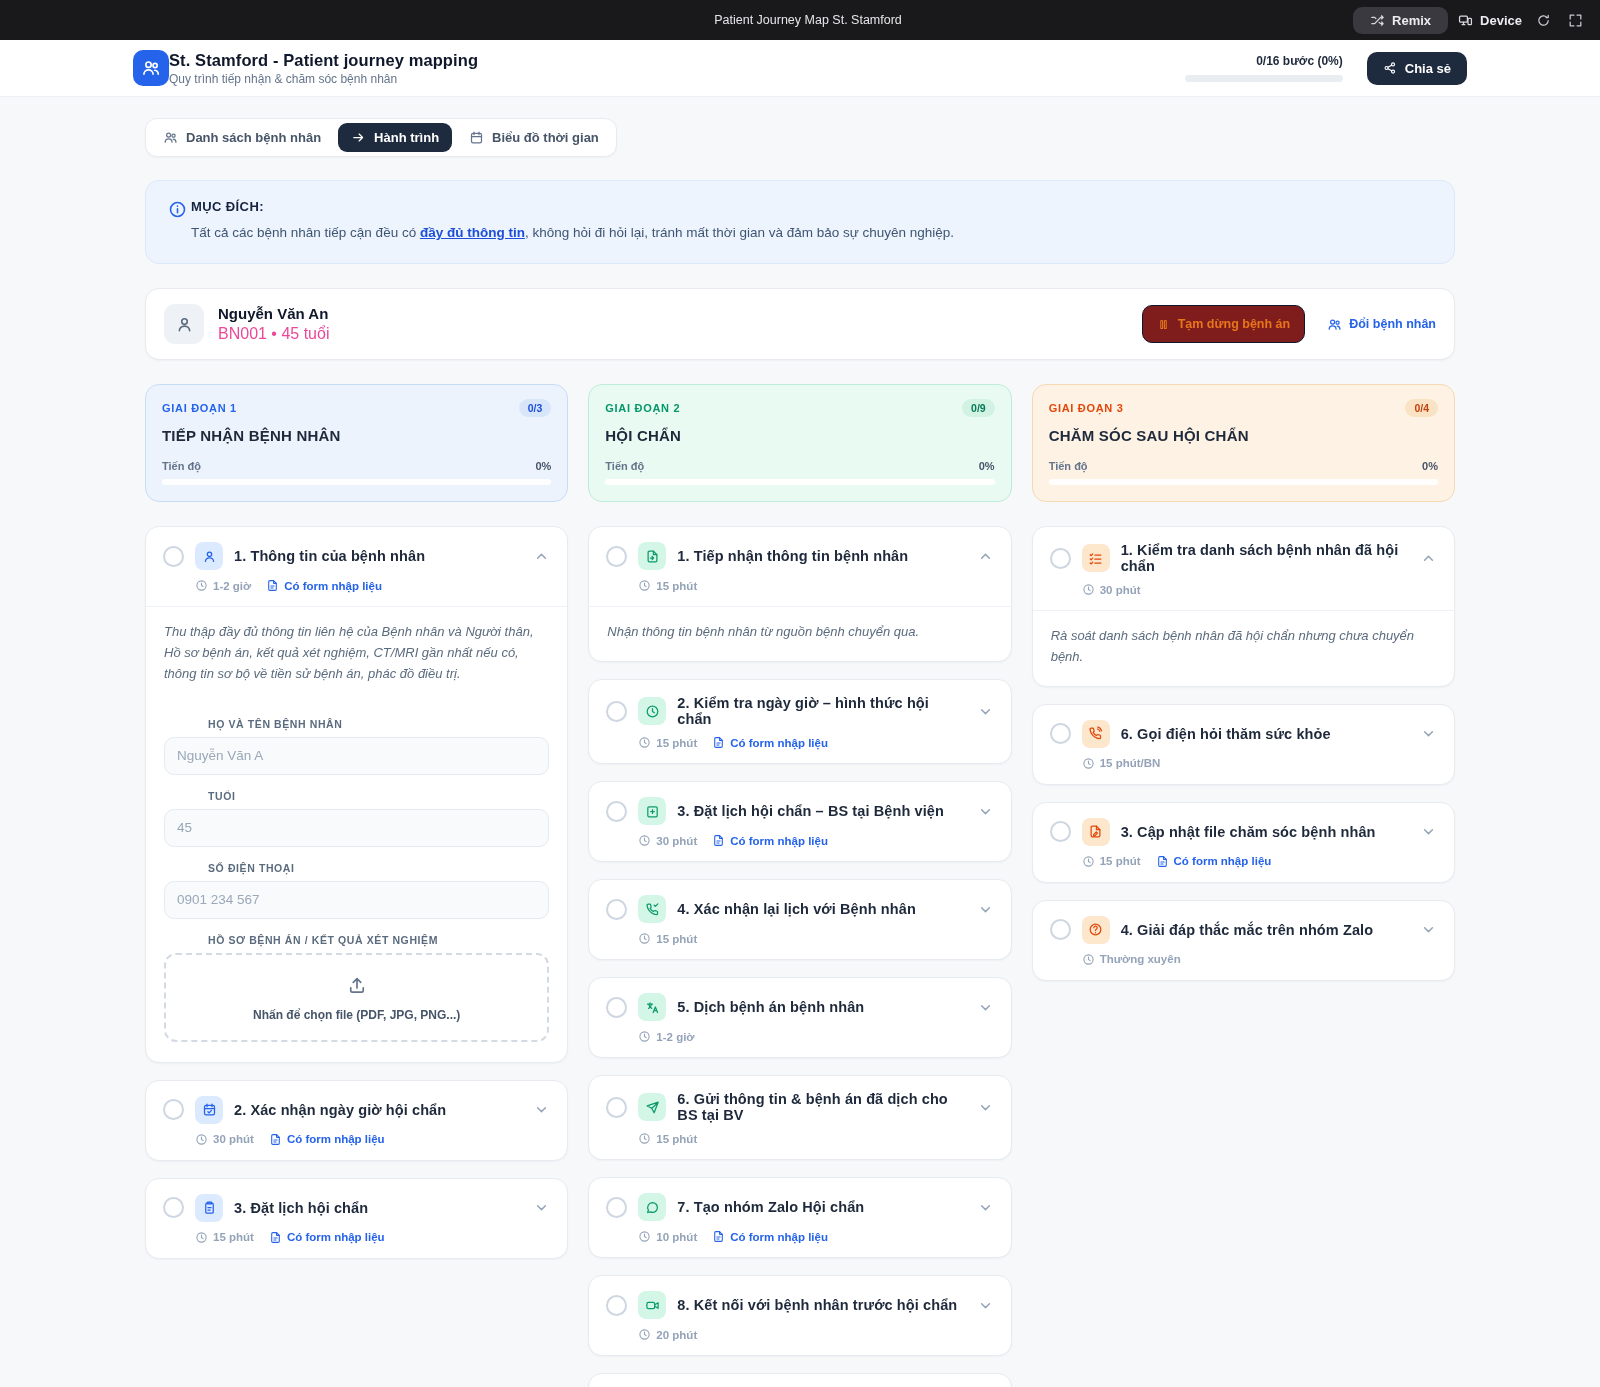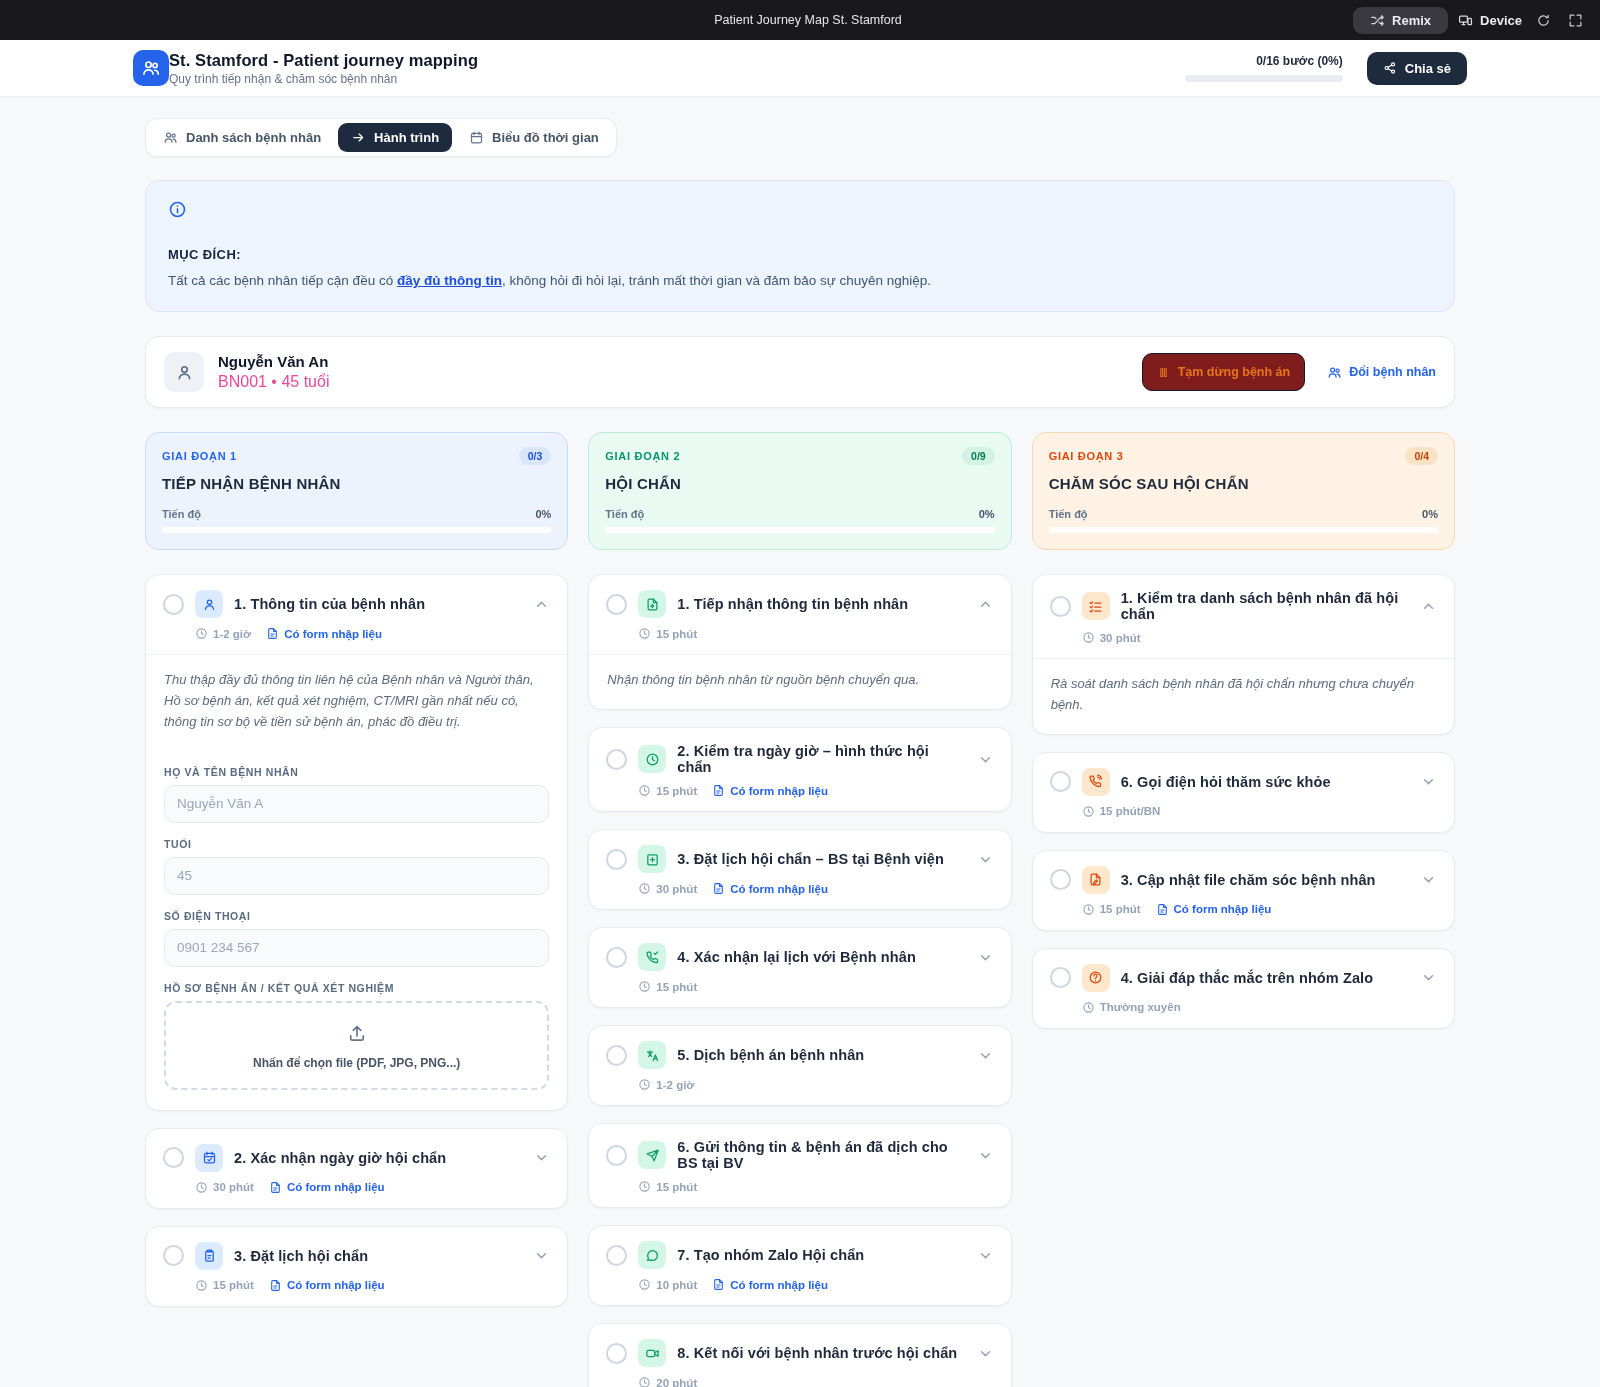--- a/index.html
+++ b/index.html
@@ -73,21 +73,21 @@
     display:flex; align-items:center; gap:8px; cursor:pointer; border:none;
     background:transparent; color:#475569; font-family:inherit;
     font-size:13px; font-weight:700; padding:7px 13px; border-radius:9px;
   }
   .tab .ic{ width:15px; height:15px; color:#64748b; }
   .tab.active{ background:#1e2a3d; color:#fff; }
   .tab.active .ic{ color:#fff; }
 
   .purpose-box{
     background:#eef4fe; border:1px solid #dbe7fa; border-radius:14px;
-    padding:18px 22px 20px; display:flex; gap:28px; margin-bottom:24px;flex-direction:column;
+    padding:18px 22px 20px; display:flex; gap:4px; margin-bottom:24px;
   }
   .purpose-box > .ic{ width:19px; height:19px; color:#2563eb; margin-top:1px; }
   .purpose-head{ font-size:13px; font-weight:800; color:#16233f; letter-spacing:.4px; margin-bottom:9px; }
   .purpose-text{ font-size:13.5px; color:#3e5572; line-height:1.5; }
   .purpose-text .hl{ color:#1d4ed8; font-weight:800; text-decoration:underline; cursor:pointer; }
 
   .patient-card{
     background:#fff; border:1px solid #e7ebf0; border-radius:14px;
     box-shadow:0 1px 2px rgba(16,24,40,.04);
     padding:15px 18px; display:flex; align-items:center; gap:14px; margin-bottom:24px;
@@ -164,21 +164,21 @@
   .meta-item .mi{ width:13px; height:13px; }
   .meta-item.form{ color:#2563eb; }
   .tc-desc{
     border-top:1px solid #eef1f5; padding:15px 18px 18px;
     font-style:italic; font-size:13px; color:#5b6b7e; line-height:1.6;
   }
   .tc-form{ padding:0 18px 20px; }
   .f-group{ margin-top:15px; }
   .f-label{
     display:block; font-size:10.5px; font-weight:800; letter-spacing:.6px;
-    color:#5b6b7e; margin-bottom:7px;
+    color:#5b6b7e; margin-bottom:7px;margin-left:44px;
   }
   .f-input{
     width:100%; height:38px; background:#f8fafc; border:1px solid #e5eaf0;
     border-radius:10px; padding:0 12px; font-family:inherit; font-size:13.5px; color:#64748b;
   }
   .f-input::placeholder{ color:#9aa8b8; opacity:1; }
   .upload-box{
     border:2px dashed #d2dae4; border-radius:12px; padding:20px 10px 18px;
     text-align:center; cursor:pointer; background:#fff;
   }

